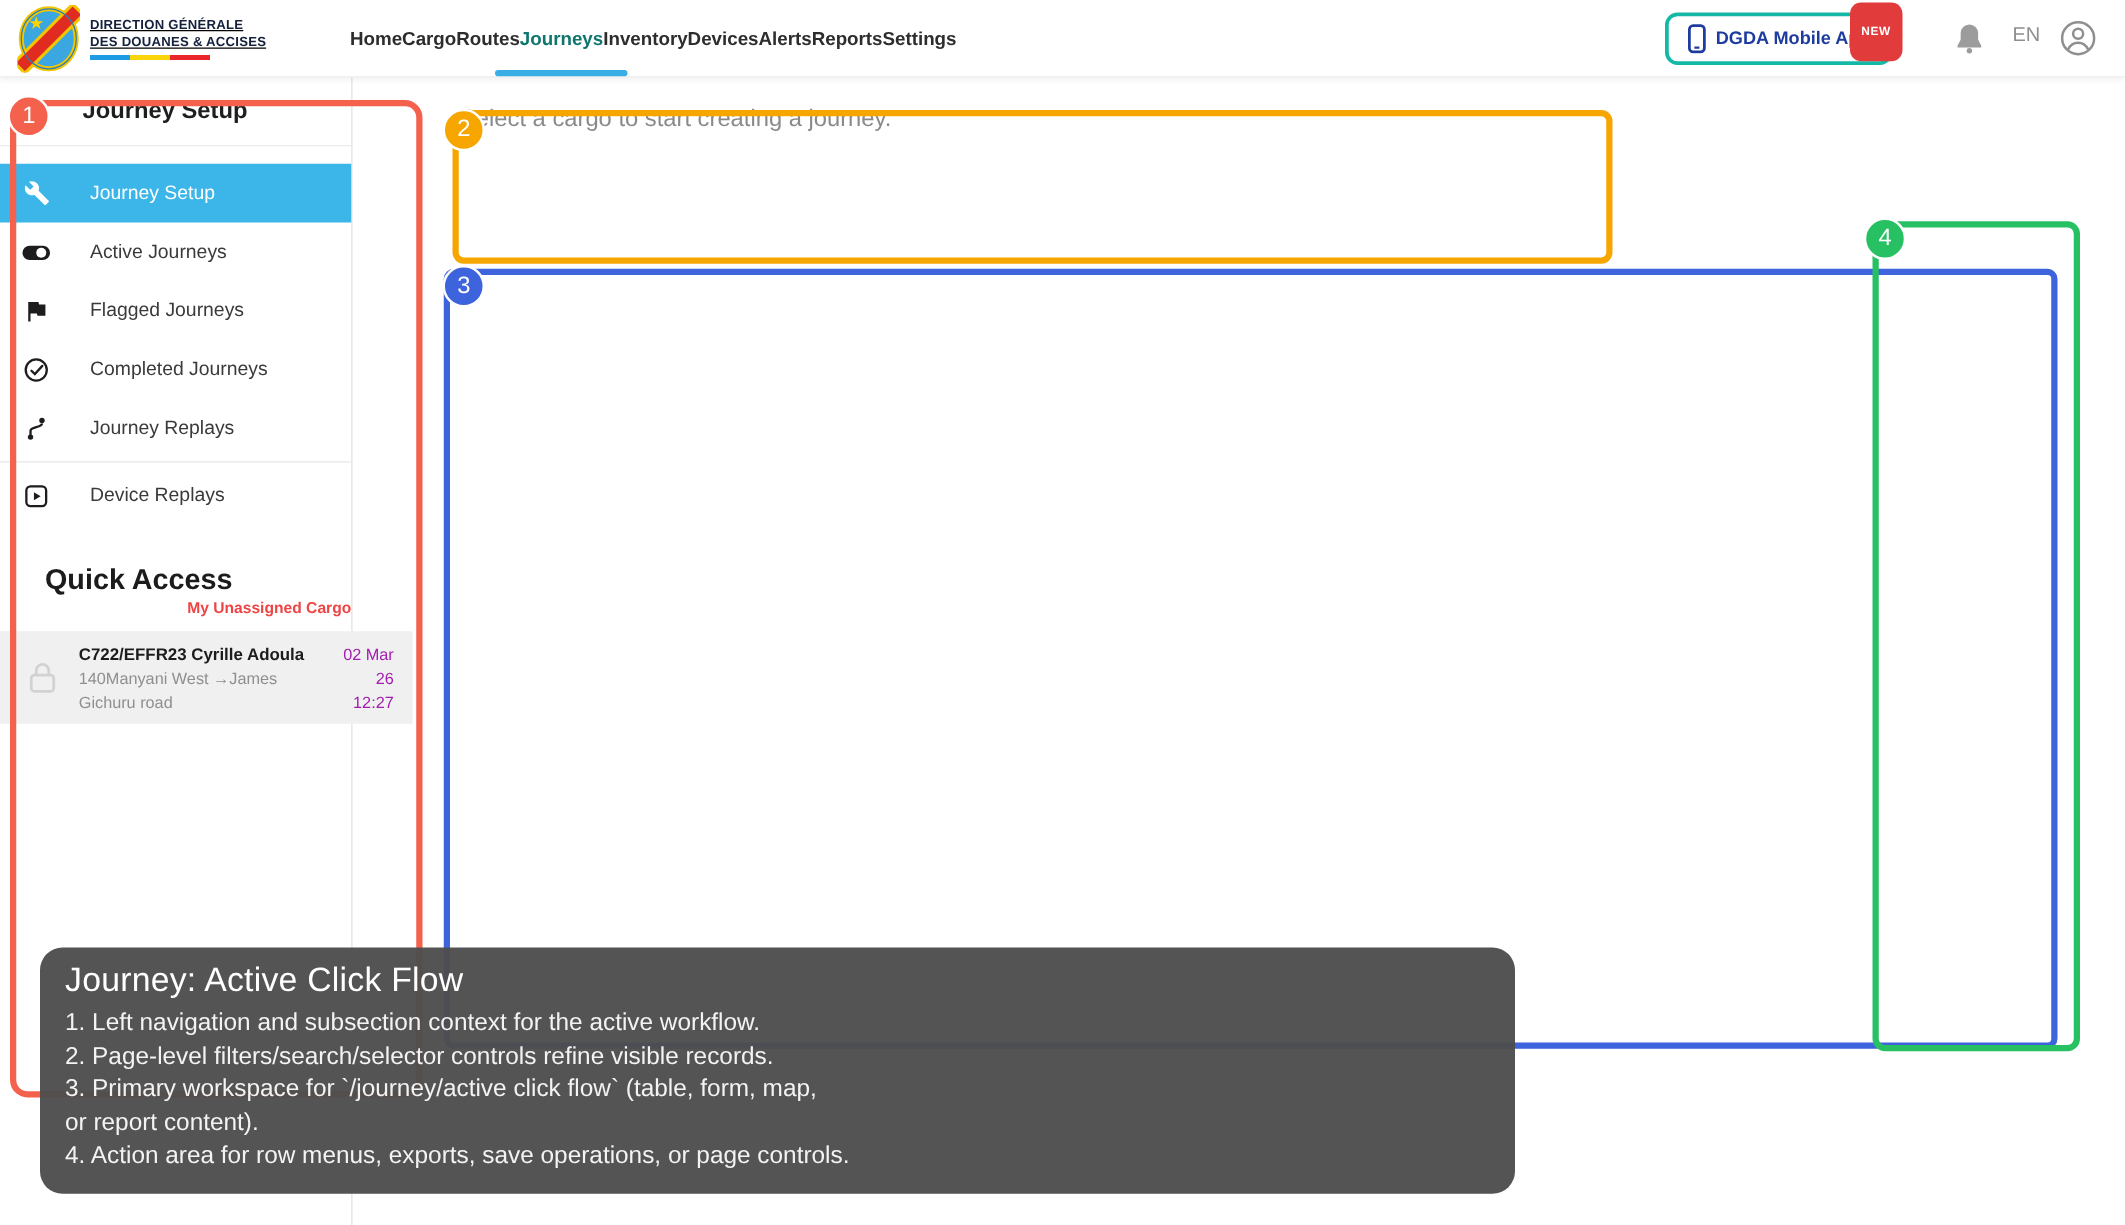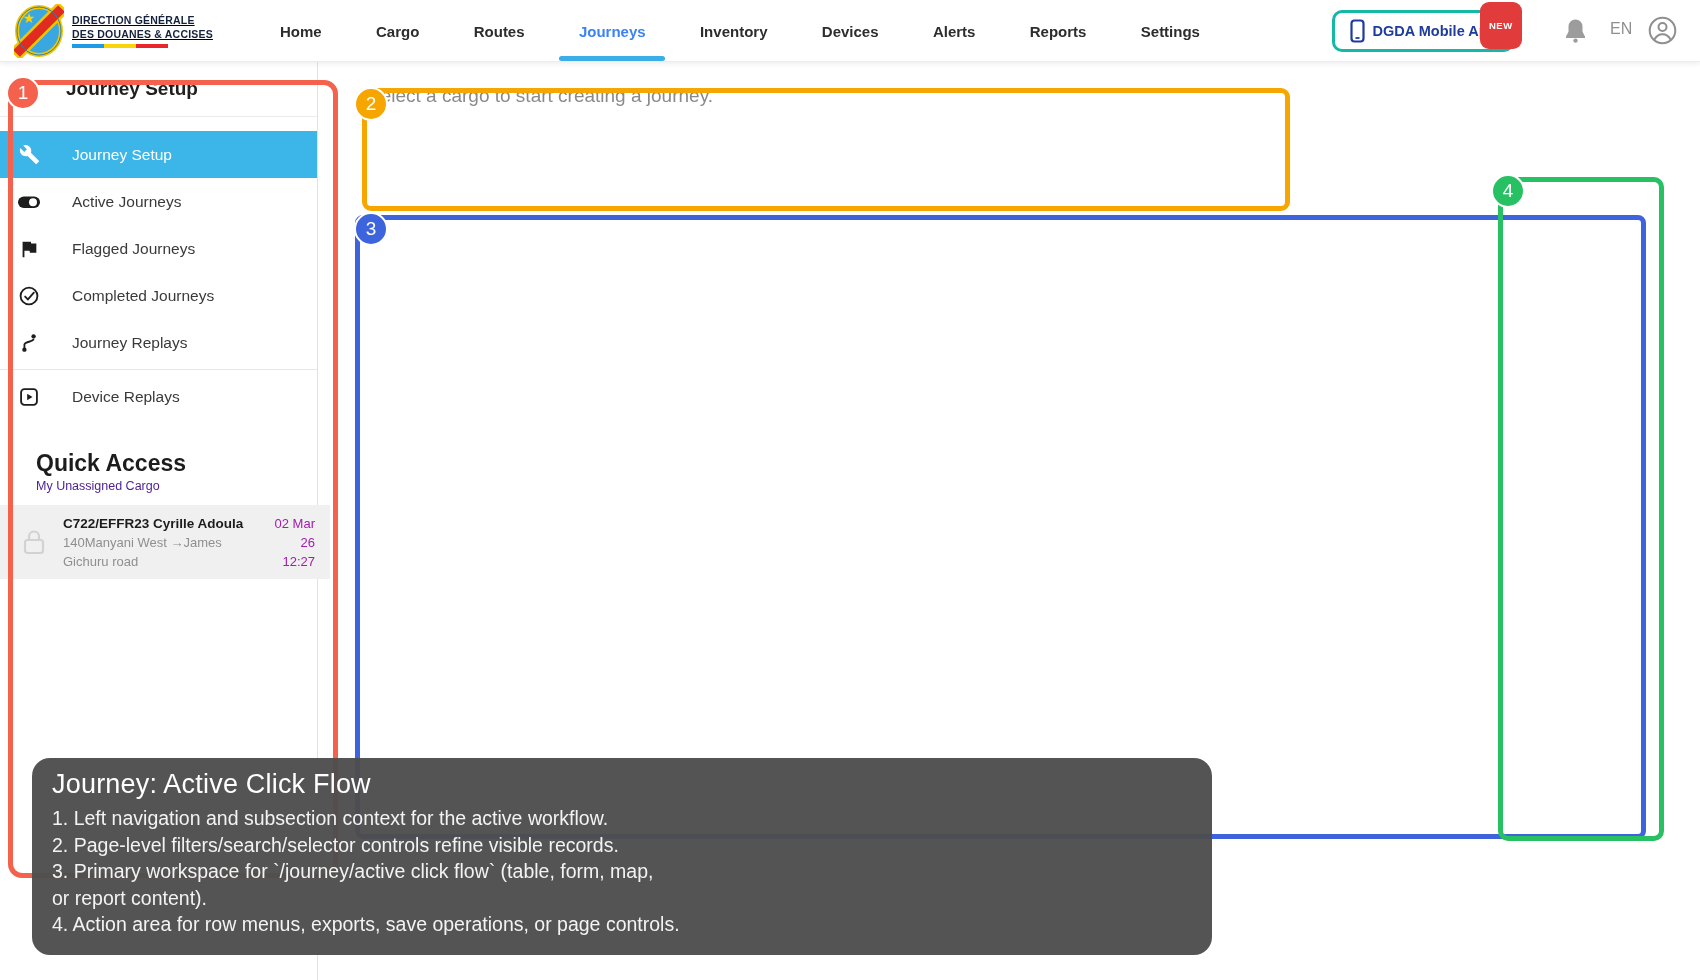--- a/index.html
+++ b/index.html
@@ -18,27 +18,27 @@
   .logo { position:absolute; left:14px; top:3px; height:56px; display:flex; align-items:center; cursor:pointer; }
   .logo-text { margin-left:8px;text-decoration:underline; }
   .logo-text .l1,.logo-text .l2 {
     font-size:10.5px; font-weight:800; color:#15213c; letter-spacing:.2px; line-height:1.3;
   }
   .tricolor { margin-top:3px; width:96px; height:4px; display:flex; }
   .tricolor span { flex:1; }
   .tricolor .b { background:#1d9ce5; } .tricolor .y { background:#f8d408; } .tricolor .r { background:#e8262b; }
   .nav-menu {
     position:absolute; left:280px; top:0; width:920px; height:62px;
-    display:flex; justify-content:space-between; align-items:center;
+    display:flex; align-items:center;
   }
   .nav-item {
     position:relative; height:62px; display:flex; align-items:center;
     font-size:15px; font-weight:700; color:#2d2d2d; cursor:pointer; white-space:nowrap;
   }
-  .nav-item.active { color:#3b82f6; }
+  .nav-item.active { color:#0f766e; }
   .nav-item.active::after {
     content:""; position:absolute; left:50%; transform:translateX(-50%);
     bottom:1px; width:106px; height:5px; border-radius:4px; background:#3caee6;
   }
   .mobile-btn {
     position:absolute; left:1332px; top:10px; width:182px; height:42px;
     border:3px solid #14b8a6; border-radius:10px; background:#fff;
     display:flex; align-items:center; justify-content:center; gap:8px;
     font-size:14.5px; font-weight:700; color:#1e3c9e; cursor:pointer;
   }
@@ -46,37 +46,37 @@
     position:absolute; left:1480px; top:2px; background:#e23b3c; color:#fff;
     font-size:9.5px; font-weight:700; letter-spacing:.5px;
     padding:18px 9px; border-radius:9px; z-index:6;
   }
   .bell { position:absolute; left:1563px; top:18px; width:25px; height:27px; cursor:pointer; }
   .lang { position:absolute; left:1610px; top:20px; font-size:16px; color:#8f8f8f; cursor:pointer; }
   .avatar { position:absolute; left:1648px; top:16px; width:29px; height:29px; cursor:pointer; }
 
   
   .sidebar {
-    position:absolute; left:0; top:62px; width:318px; height:918px;
+    position:absolute; left:0; top:62px; width:282px; height:918px;
     background:#fff; border-right:1px solid #e2e2e2; z-index:1;
   }
   .sb-title {
     height:55px; display:flex; align-items:center; padding-left:66px;
     font-size:19px; font-weight:700; color:#1f1f1f; border-bottom:1px solid #ebebeb;
   }
   .sb-list { padding-top:14px; }
   .sb-item {
     height:47px; display:flex; align-items:center; padding-left:17px; cursor:pointer;
     font-size:15.5px; color:#3a3a3a;
   }
   .sb-item .ic { width:24px; height:24px; margin-right:31px; display:flex; align-items:center; justify-content:center; }
   .sb-item.active { background:#3cb5e8; color:#fff; }
   .sb-divider { height:1px; background:#e8e8e8; margin:3px 0; }
   .qa-title { margin:30px 0 2px 36px; font-size:23px; font-weight:700; color:#1c1c1c; }
-  .qa-sub { margin:2px 0 12px 36px; font-size:12.5px; font-weight:400; color:#4c1d95; }
+  .qa-sub { margin:2px 0 12px 36px; font-size:12.5px; font-weight:700; color:#ef4444;text-align:right; }
   .cargo-card {
     width:330px; height:74px; background:#f0f0f0; position:relative; cursor:pointer;
   }
   .cargo-lock { position:absolute; left:22px; top:23px; }
   .cargo-main { position:absolute; left:63px; top:9px; line-height:19px; }
   .cargo-title { font-size:13.5px; font-weight:700; color:#1c1c1c; }
   .cargo-sub { font-size:13px; color:#8f8f8f; }
   .cargo-right { position:absolute; right:15px; top:9px; text-align:right; font-size:13px; color:#a21caf; line-height:19px; }
 
   

